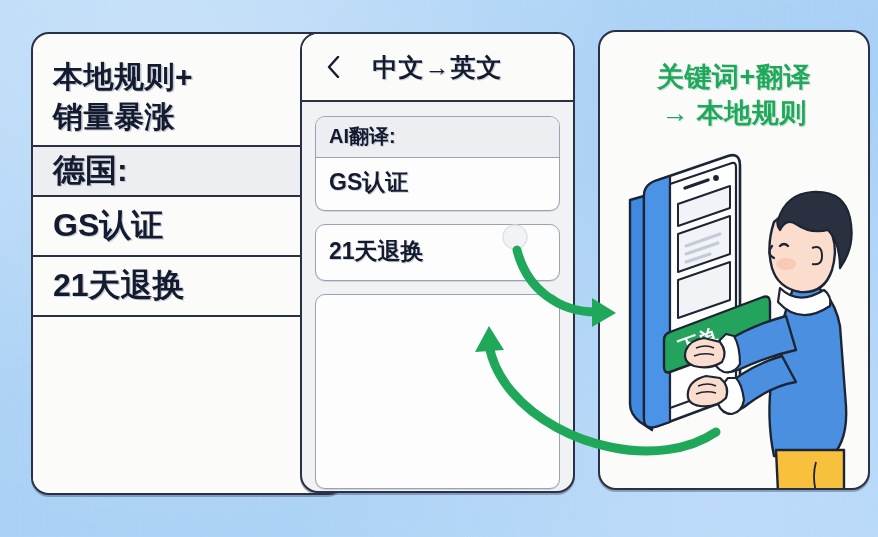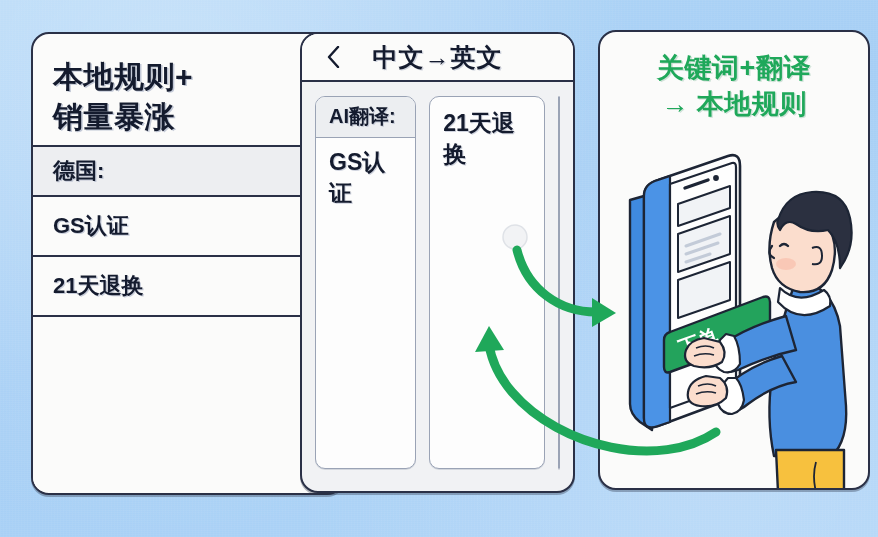--- a/index.html
+++ b/index.html
@@ -64,33 +64,33 @@
     letter-spacing: .5px;
     line-height: 1.32;
     text-shadow: 1.4px 1.4px 0 rgba(150,160,185,.55);
   }
   .rules-row {
     box-sizing: border-box;
     border-bottom: 2.4px solid #2a3046;
     padding: 16px 20px;
     display: flex;
     align-items: center;
-    font-size: 22px;
+    font-size: 32px;
     font-weight: 600;
     color: #141b2e;
     text-shadow: 1.2px 1.2px 0 rgba(150,160,185,.5);
   }
   .rules-row.shaded { background: #edeef1; height: 50px; }
   .rules-row.plain { background: #fbfbfa; height: 60px; }
   .rules-blank { background: #fbfbfa; height: auto; }
 
   
   #panel-translate { left: 300px; top: 32px; width: 275px; height: 461px; background:#f1f2f4; }
   .tr-head {
-    height: 48px;
+    height: 68px;
     background: #fbfbfa;
     border-bottom: 2.4px solid #2a3046;
     display: flex;
     align-items: center;
     box-sizing: border-box;
     padding: 0 20px;
     position: relative;
   }
   .back-chevron {
     width: 22px; height: 26px;
@@ -109,21 +109,21 @@
     color: #141b2e;
     letter-spacing: 1px;
     text-shadow: 1.2px 1.2px 0 rgba(150,160,185,.45);
     pointer-events: none;
   }
   .tr-body {
     padding: 14px 13px;
     box-sizing: border-box;
     height: calc(100% - 56px);
     display: flex;
-    flex-direction: row;
+    flex-direction: column;
     gap: 13px;
   }
   .tr-card {
     background: #fdfdfd;
     border: 1.6px solid #9aa3b5;
     border-radius: 10px;
     overflow: hidden;
     box-shadow: 0 1px 0 rgba(120,130,150,.25);
   }
   .tr-card-label {
@@ -150,20 +150,21 @@
     text-shadow: 1px 1px 0 rgba(150,160,185,.45);
     position: relative;
   }
   .tr-card-empty { flex: 1; }
 
   
   #panel-result { left: 598px; top: 30px; width: 272px; height: 460px; }
   .result-head {
     padding: 18px 10px 6px;
     text-align: center;
+    margin-top: 9px;
   }
   .result-line {
     font-size: 27px;
     font-weight: bold;
     color: #1fa85a;
     line-height: 1.34;
     letter-spacing: .5px;
     text-shadow: 1.3px 1.3px 0 rgba(160,200,180,.5);
   }
   .illu-wrap {

